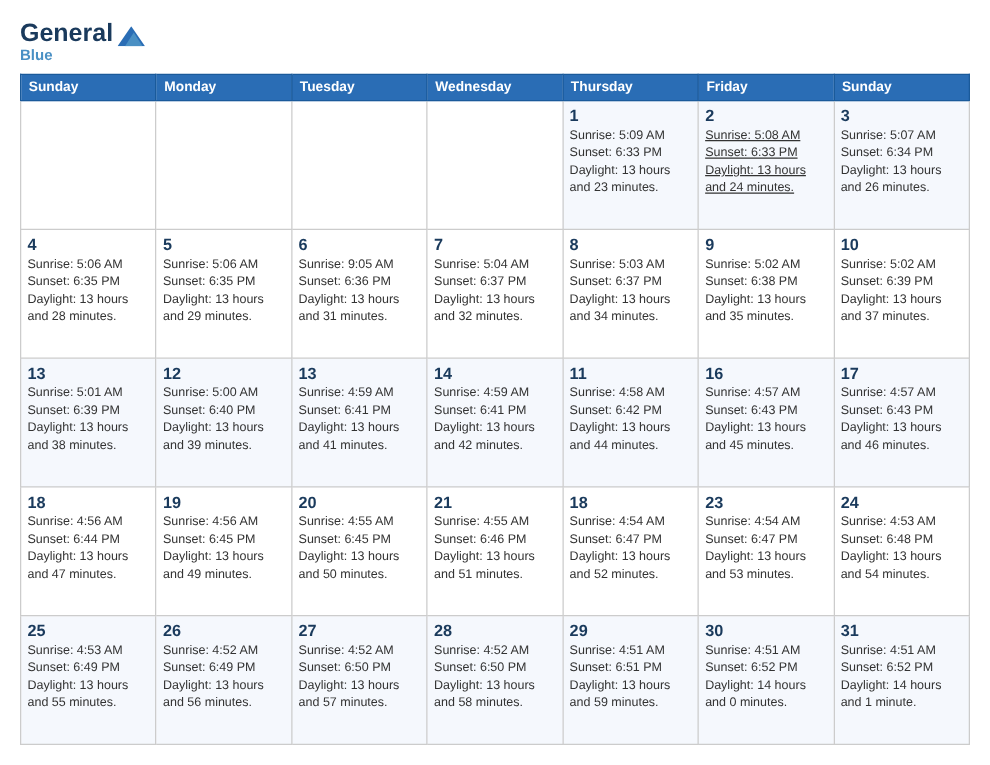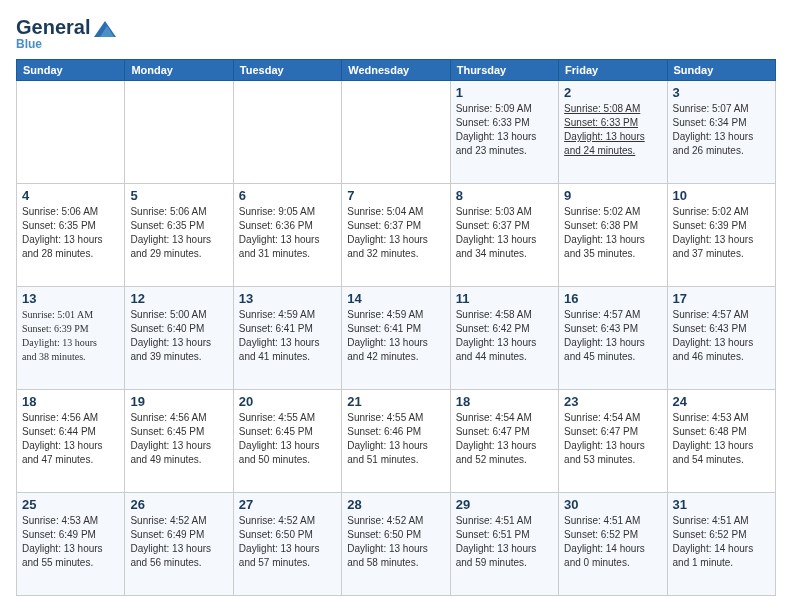--- a/index.html
+++ b/index.html
@@ -197,21 +197,21 @@
             <span class="day-num">10</span>
             <div class="cell-info" style="white-space: pre-line;">Sunrise: 5:02 AM
 Sunset: 6:39 PM
 Daylight: 13 hours
 and 37 minutes.</div>
           </td>
         </tr>
         <tr>
           <td>
             <span class="day-num">13</span>
-            <div class="cell-info" style="white-space: pre-line; font-family: Liberation Serif, serif;">Sunrise: 5:01 AM
+            <div class="cell-info" style="white-space: pre-line;">Sunrise: 5:01 AM
 Sunset: 6:39 PM
 Daylight: 13 hours
 and 38 minutes.</div>
           </td>
           <td>
             <span class="day-num">12</span>
             <div class="cell-info" style="white-space: pre-line;">Sunrise: 5:00 AM
 Sunset: 6:40 PM
 Daylight: 13 hours
 and 39 minutes.</div>

